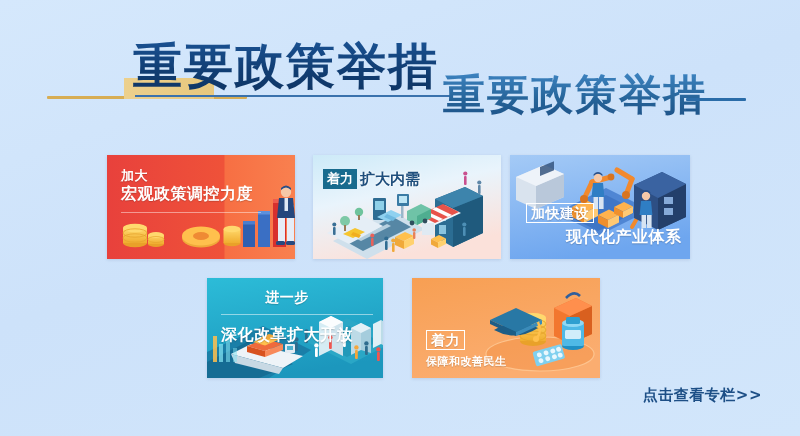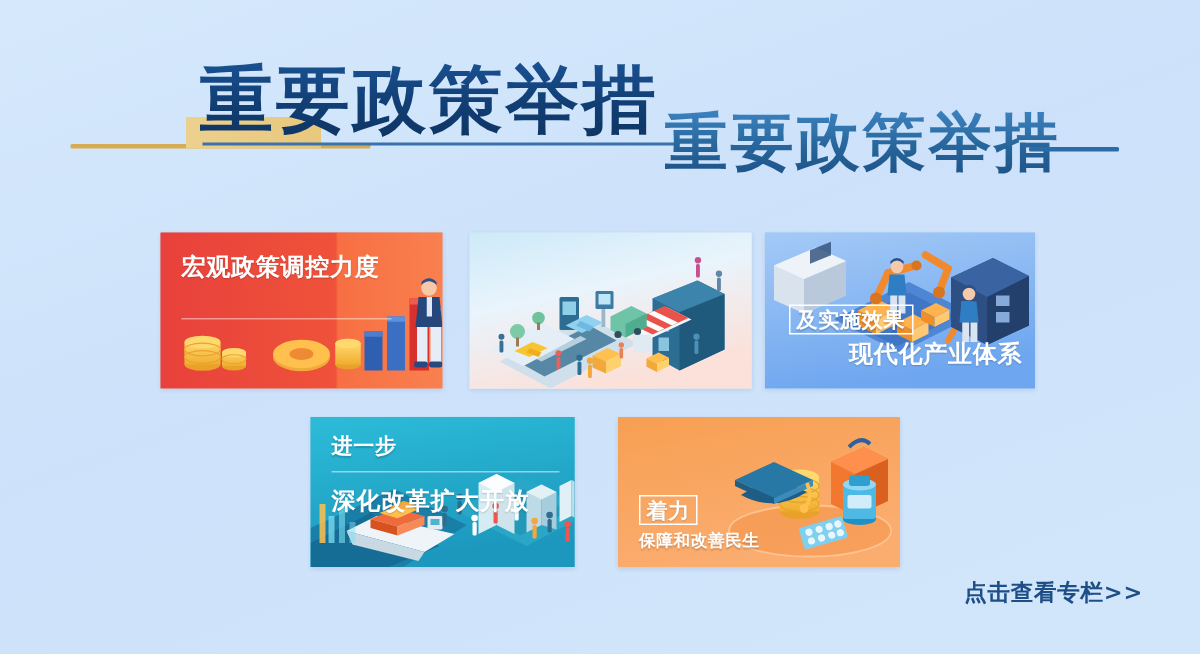--- a/index.html
+++ b/index.html
@@ -91,21 +91,21 @@
 
   
   #card-3{left:510px;top:155px;width:180px;height:104px;
     background:linear-gradient(170deg,#9fc6f5 0%,#7fb2f2 55%,#6ea6ef 100%);}
   #card-3 .card-caption{left:16px;bottom:12px;color:#fff;}
   #card-3 .cap-1{font-size:14px;border:1.6px solid #fff;display:inline-block;padding:1px 4px;}
   #card-3 .cap-2{font-size:16px;margin-top:5px;margin-left:40px;}
 
   
   #card-4{left:207px;top:278px;width:176px;height:100px;
-    background:linear-gradient(165deg,#27b6d4 0%,#24b0d0 45%,#1e9ec2 100%);}
+    background:linear-gradient(165deg,#27b6d4 0%,#24b0d0 45%,#1e9ec2 100%);text-align:center;}
   #card-4 .card-caption{left:14px;top:11px;color:#fff;}
   #card-4 .cap-1{font-size:14px;}
   #card-4 .cap-2{font-size:16px;margin-top:20px;}
   #card-4 .hairline{position:absolute;left:14px;top:36px;width:152px;height:1px;
     background:rgba(255,255,255,.5);z-index:6;}
 
   
   #card-5{left:412px;top:278px;width:188px;height:100px;
     background:linear-gradient(150deg,#f79f53 0%,#f89b58 45%,#faa96b 100%);}
   #card-5 .card-caption{left:14px;bottom:10px;color:#fff;}
@@ -193,20 +193,21 @@
         <path d="M172 43 l14 0 l2 20 l-18 0 z" fill="#25477c"></path>
         <rect x="177.5" y="43" width="3.5" height="13" fill="#dfe8f3"></rect>
         <rect x="171" y="63" width="7" height="24" fill="#e6edf6"></rect>
         <rect x="180" y="63" width="7" height="24" fill="#e6edf6"></rect>
         <rect x="169" y="86" width="9" height="4" rx="1.6" fill="#28497f"></rect>
         <rect x="179" y="86" width="9" height="4" rx="1.6" fill="#28497f"></rect>
       </g>
     </svg>
     <div class="hairline"></div>
     <div class="card-caption">
+      <div class="cap-line cap-1">加大</div>
       <div class="cap-line cap-2">宏观政策调控力度</div>
     </div>
   </div>
 
   <div class="card" id="card-2">
     <svg class="ill" style="left:0;top:0;" width="188" height="104" viewBox="0 0 188 104">
       <defs>
         <linearGradient id="c2bg" x1="0" y1="0" x2=".4" y2="1">
           <stop offset="0%" stop-color="#cdeaf8"></stop>
           <stop offset="45%" stop-color="#e9f4fc"></stop>
@@ -299,20 +300,23 @@
       </g>
       <g fill="#4d8fb5">
         <rect x="150" y="72" width="2.6" height="9" rx="1"></rect>
           <circle cx="151.3" cy="69.5" r="2.1"></circle>
       </g>
       <g fill="#e8815a">
         <rect x="100" y="77" width="2.4" height="7" rx="1"></rect>
           <circle cx="101.2" cy="75" r="1.8"></circle>
       </g>
     </svg>
+    <div class="card-caption">
+      <span class="badge">着力</span><span class="cap-inline">扩大内需</span>
+    </div>
   </div>
 
   <div class="card" id="card-3">
     <svg class="ill" style="left:0;top:0;" width="180" height="104" viewBox="0 0 180 104">
       <defs>
         <linearGradient id="c3bg" x1="0" y1="0" x2=".3" y2="1">
           <stop offset="0%" stop-color="#a4caf6"></stop>
             <stop offset="100%" stop-color="#6ea6ef"></stop>
         </linearGradient>
       </defs>
@@ -378,21 +382,21 @@
       <g>
         <circle cx="136" cy="41" r="4.2" fill="#f6c9a8"></circle>
         <path d="M131.6 39 q4.4 -4.6 8.8 0 l0 -1.8 q-4.4 -4.4 -8.8 0 z" fill="#2b4f86"></path>
         <path d="M131 46 l10 0 l1.4 14 l-12.8 0 z" fill="#2f7ec4"></path>
         <rect x="131.5" y="60" width="4.6" height="13" fill="#d8e4f2"></rect>
         <rect x="137" y="60" width="4.6" height="13" fill="#d8e4f2"></rect>
       </g>
     </svg>
     <div class="card-caption">
       <div>
-        <span class="cap-line cap-1">及实施效果</span>
+        <span class="cap-line cap-1">加快建设</span>
       </div>
       <div class="cap-line cap-2">现代化产业体系</div>
     </div>
   </div>
 
   <div class="card" id="card-4">
     <svg class="ill" style="left:0;top:0;" width="188" height="100" viewBox="0 0 188 100">
       <defs>
         <linearGradient id="c4bg" x1="0" y1="0" x2=".3" y2="1">
           <stop offset="0%" stop-color="#2cbcd8"></stop>

